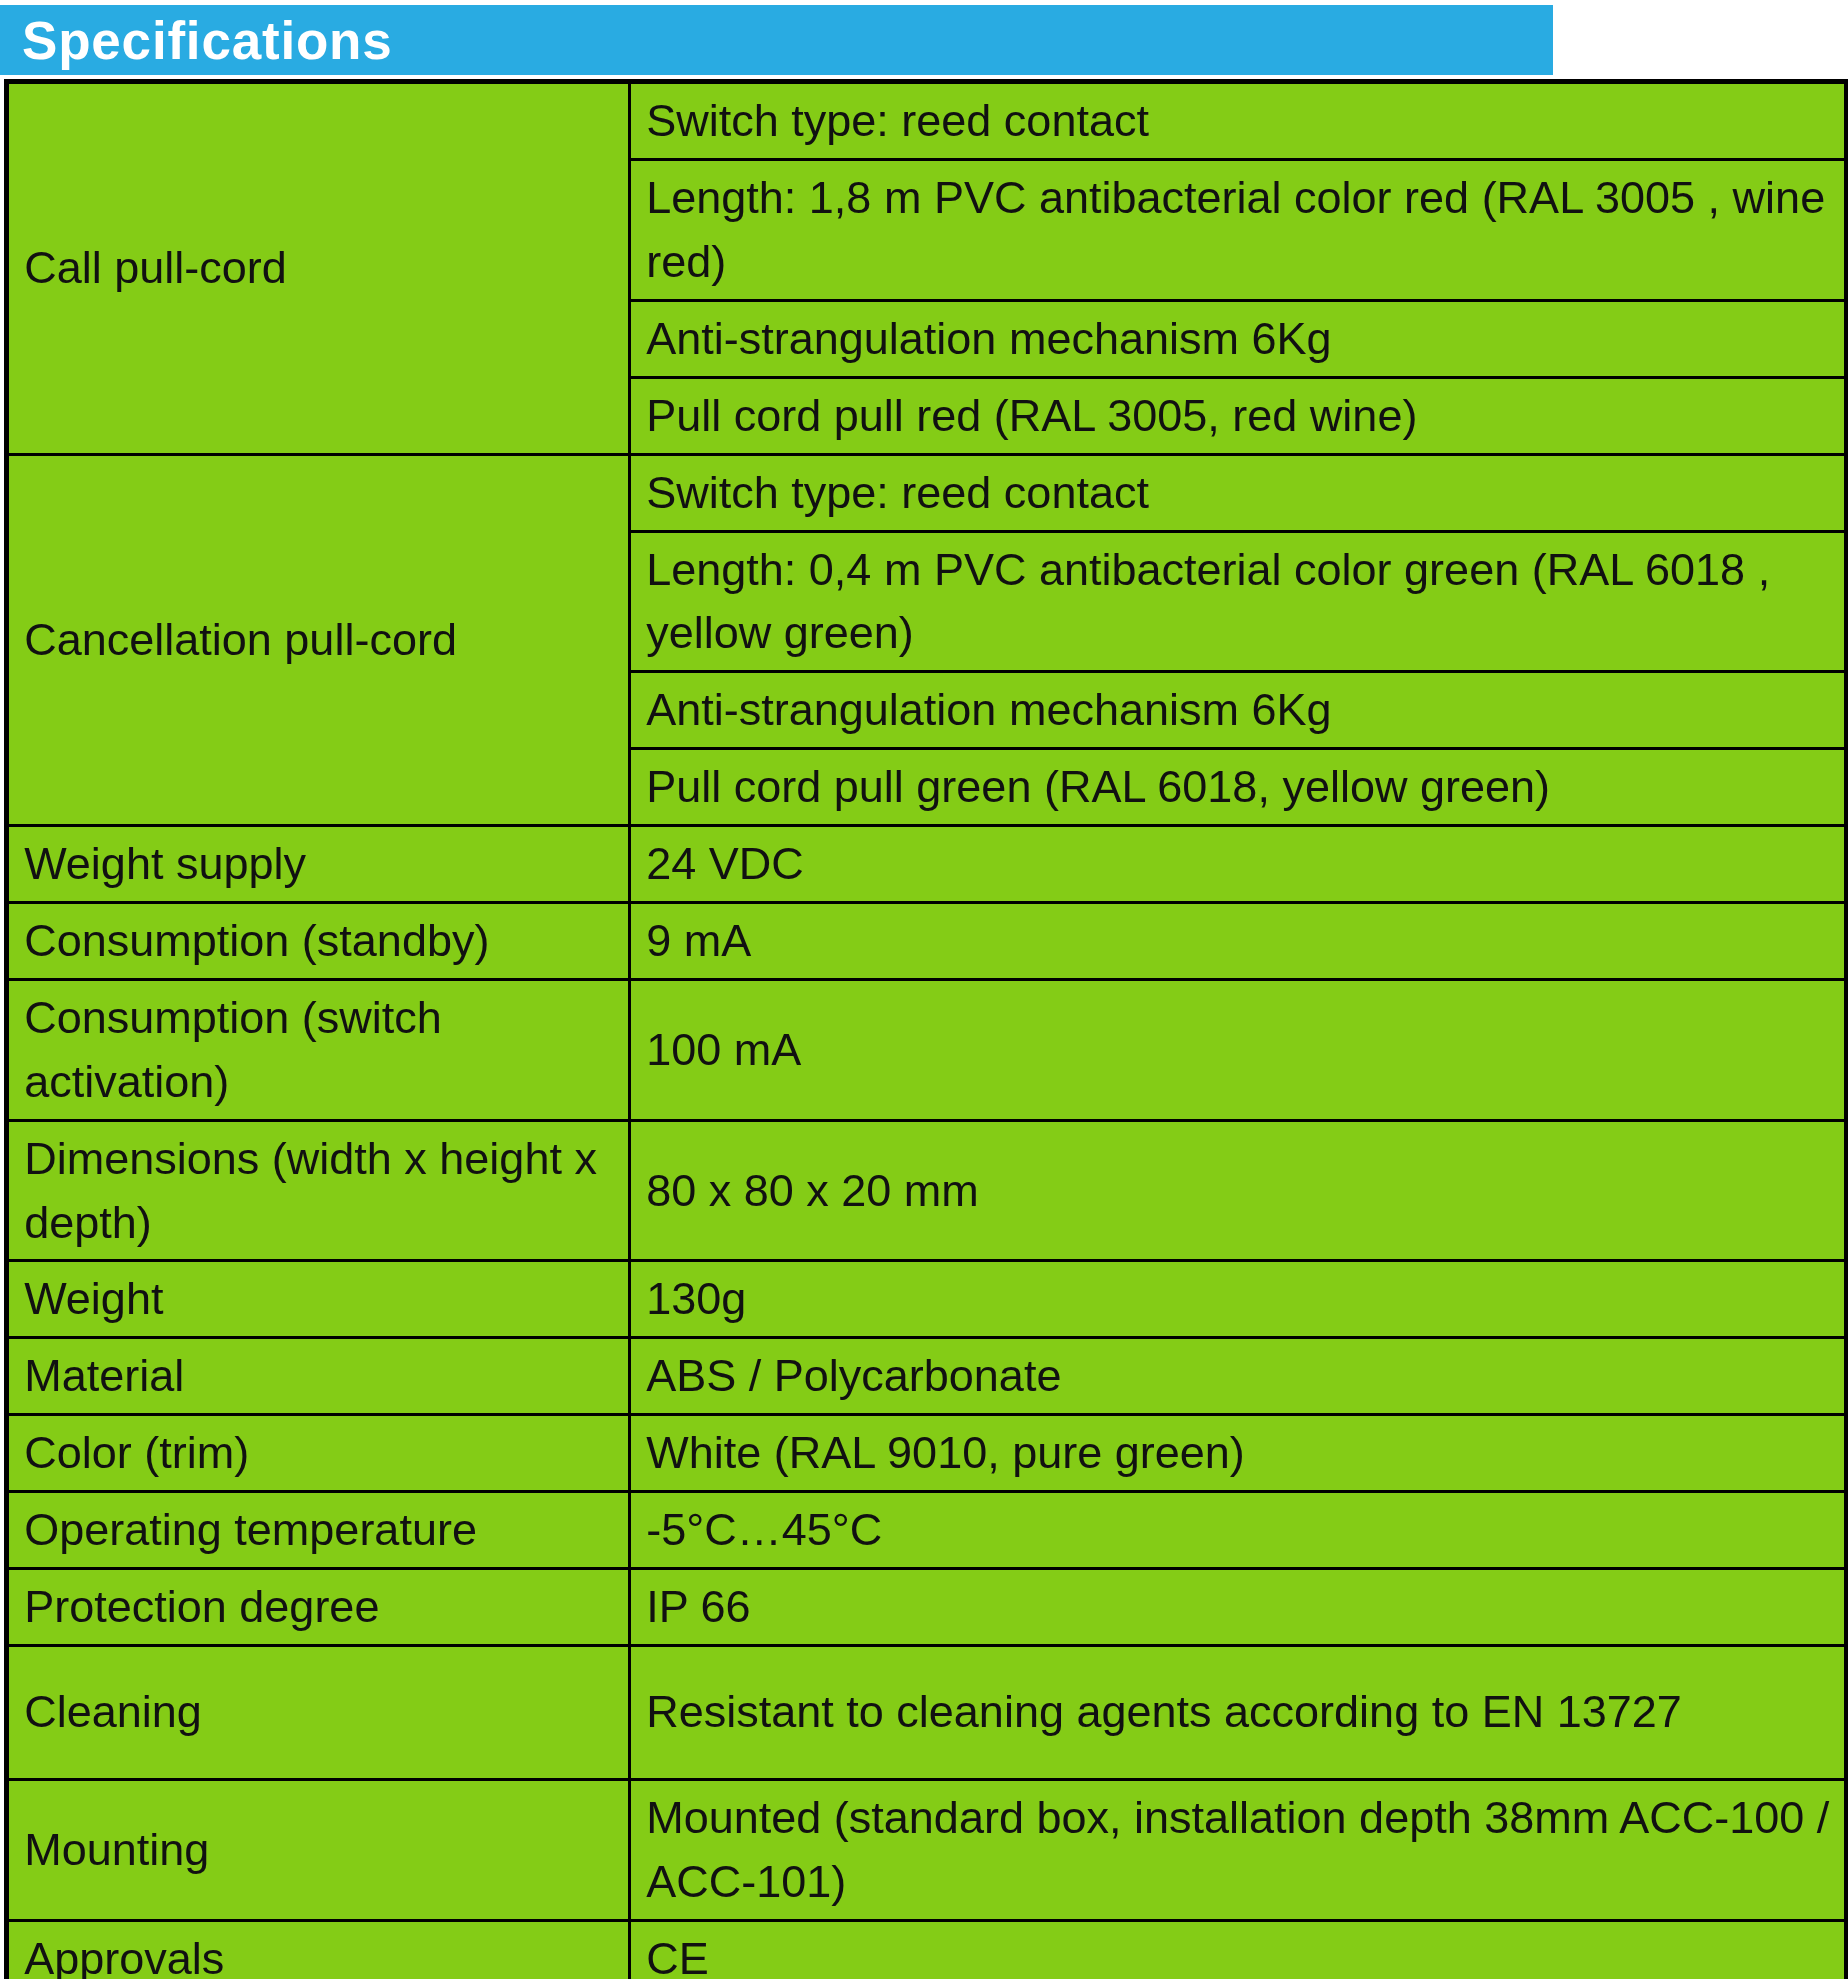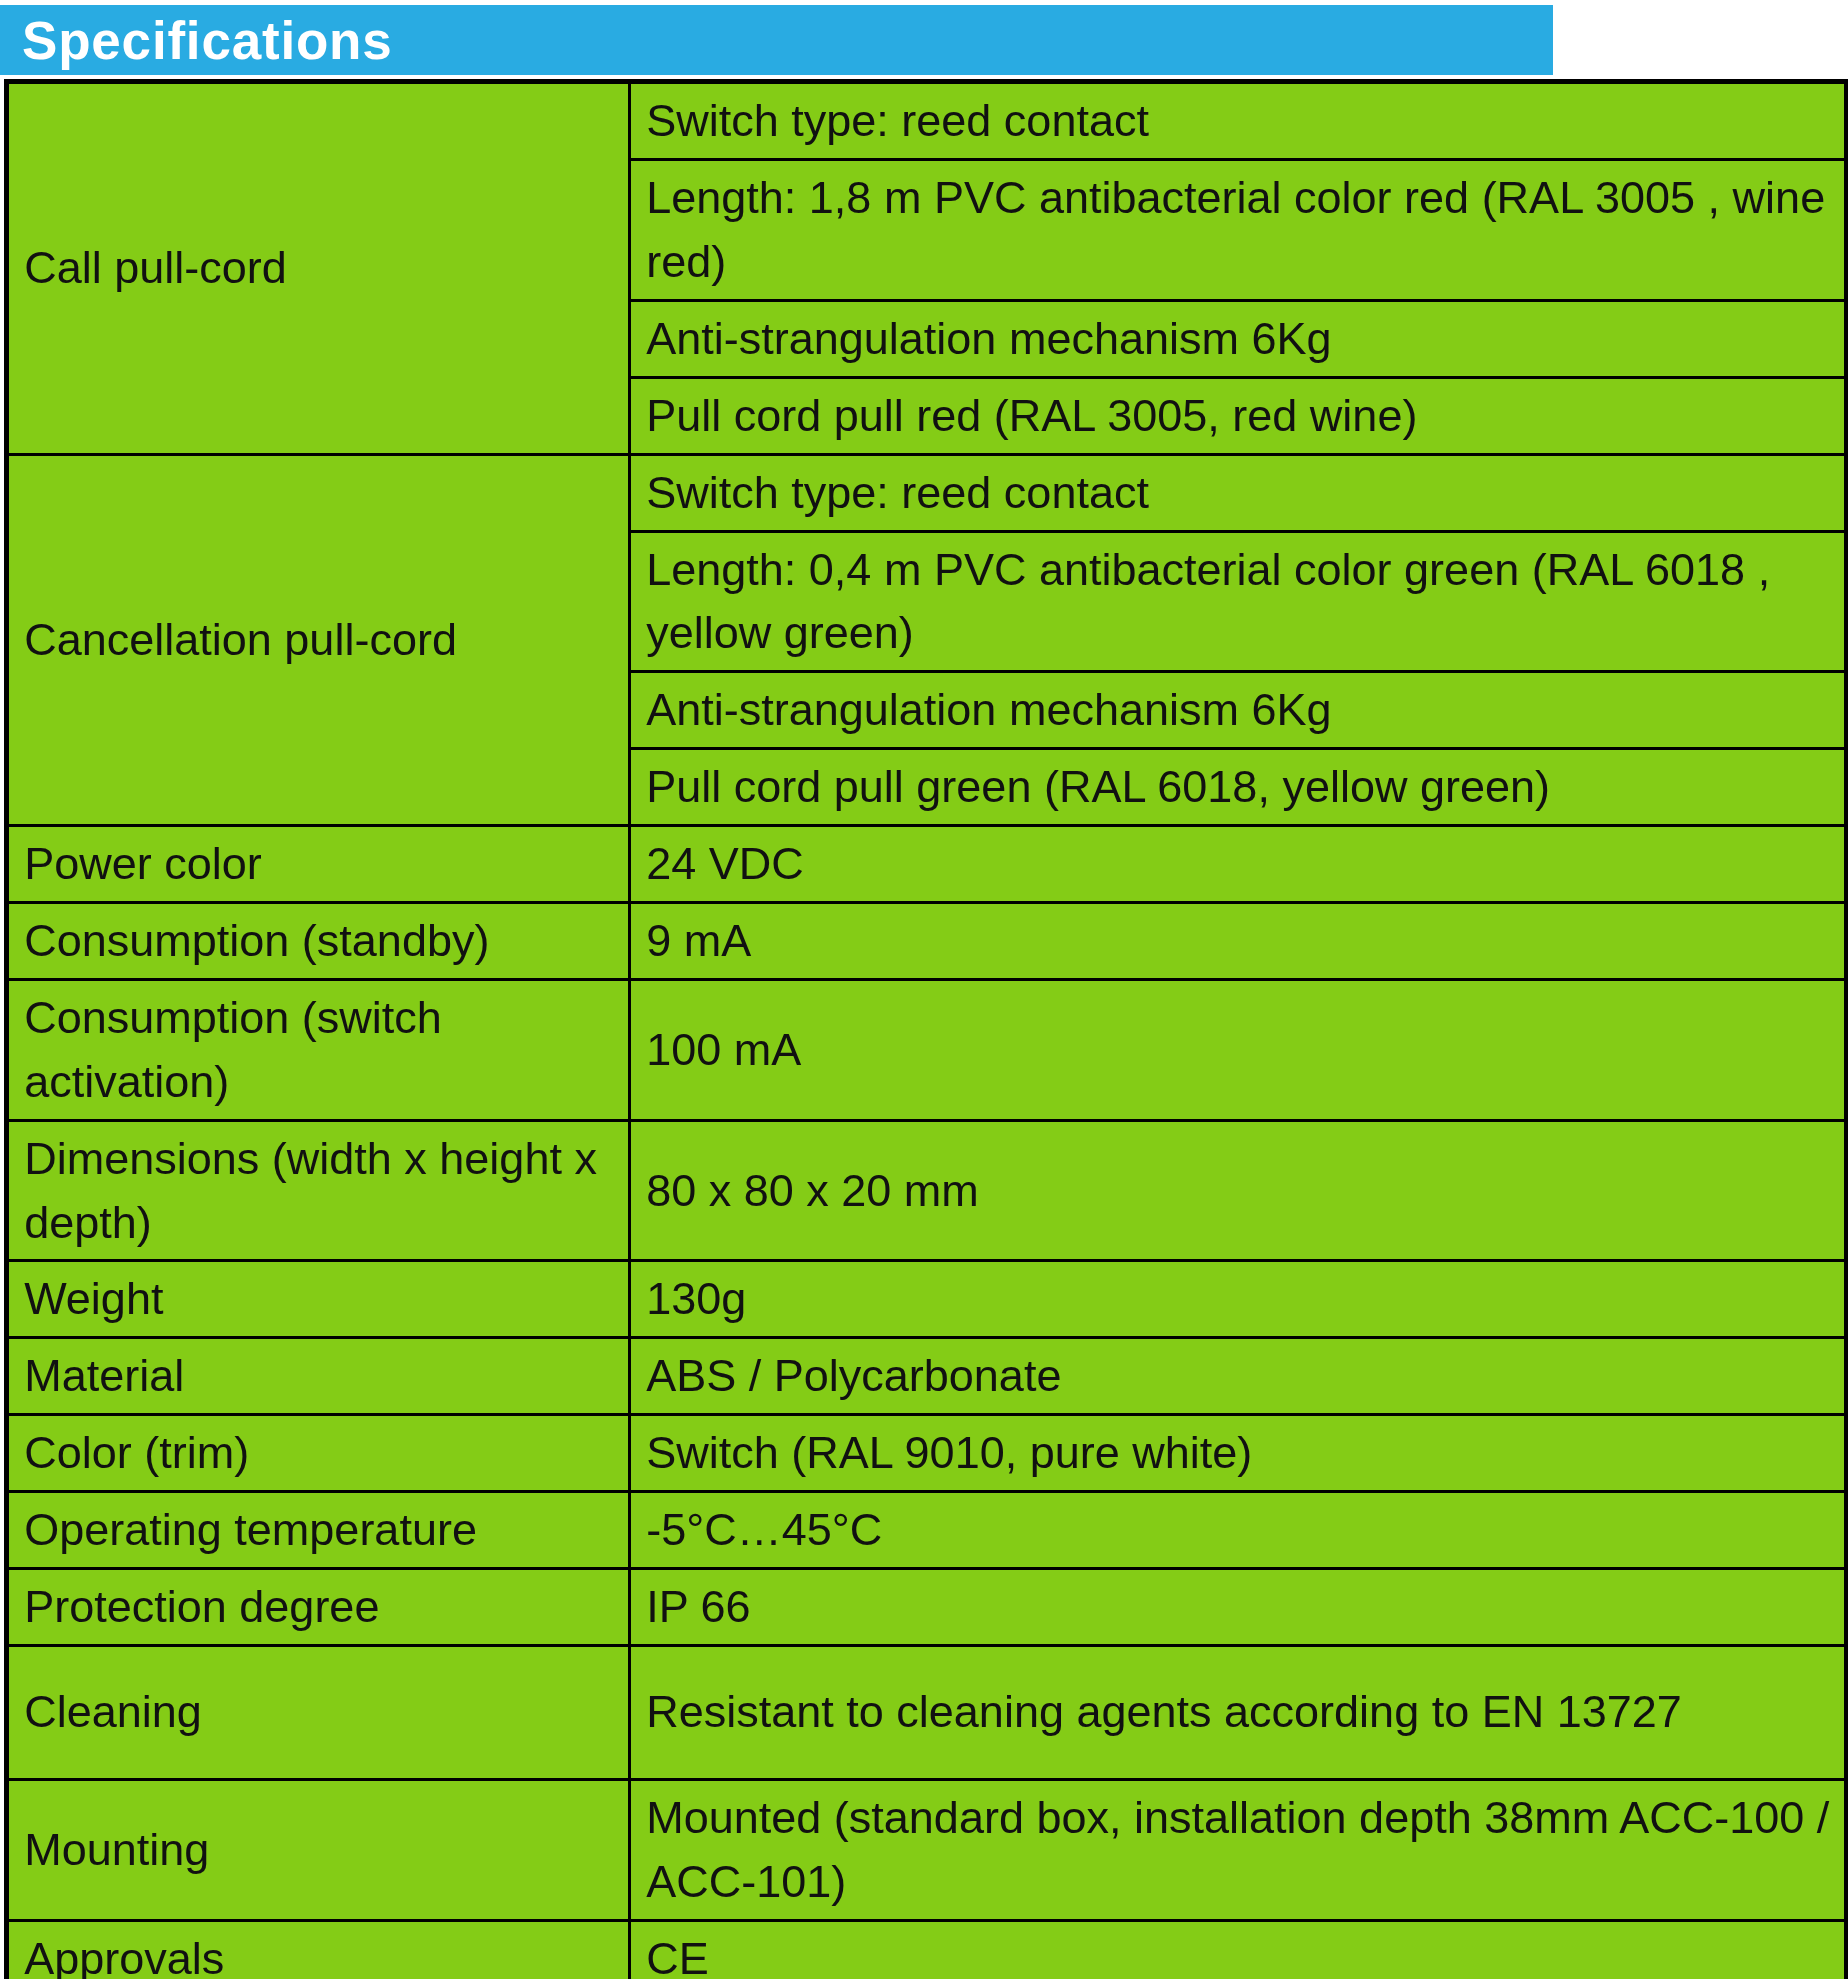--- a/index.html
+++ b/index.html
@@ -92,21 +92,21 @@
         <td class="value-cell">Length: 0,4 m PVC antibacterial color green (RAL 6018 , yellow green)</td>
       </tr>
       <tr class="h1">
         <td class="value-cell">Anti-strangulation mechanism 6Kg</td>
       </tr>
       <tr class="h1">
         <td class="value-cell">Pull cord pull green (RAL 6018, yellow green)</td>
       </tr>
 
       <tr class="h1">
-        <td class="label-cell">Power color</td>
+        <td class="label-cell">Weight supply</td>
         <td class="value-cell">24 VDC</td>
       </tr>
       <tr class="h1">
         <td class="label-cell">Consumption (standby)</td>
         <td class="value-cell">9 mA</td>
       </tr>
       <tr class="h2">
         <td class="label-cell">Consumption (switch activation)</td>
         <td class="value-cell">100 mA</td>
       </tr>
@@ -117,21 +117,21 @@
       <tr class="h1">
         <td class="label-cell">Weight</td>
         <td class="value-cell">130g</td>
       </tr>
       <tr class="h1">
         <td class="label-cell">Material</td>
         <td class="value-cell">ABS / Polycarbonate</td>
       </tr>
       <tr class="h1">
         <td class="label-cell">Color (trim)</td>
-        <td class="value-cell">Switch (RAL 9010, pure white)</td>
+        <td class="value-cell">White (RAL 9010, pure green)</td>
       </tr>
       <tr class="h1">
         <td class="label-cell">Operating temperature</td>
         <td class="value-cell">-5°C…45°C</td>
       </tr>
       <tr class="h1">
         <td class="label-cell">Protection degree</td>
         <td class="value-cell">IP 66</td>
       </tr>
       <tr class="h2">

